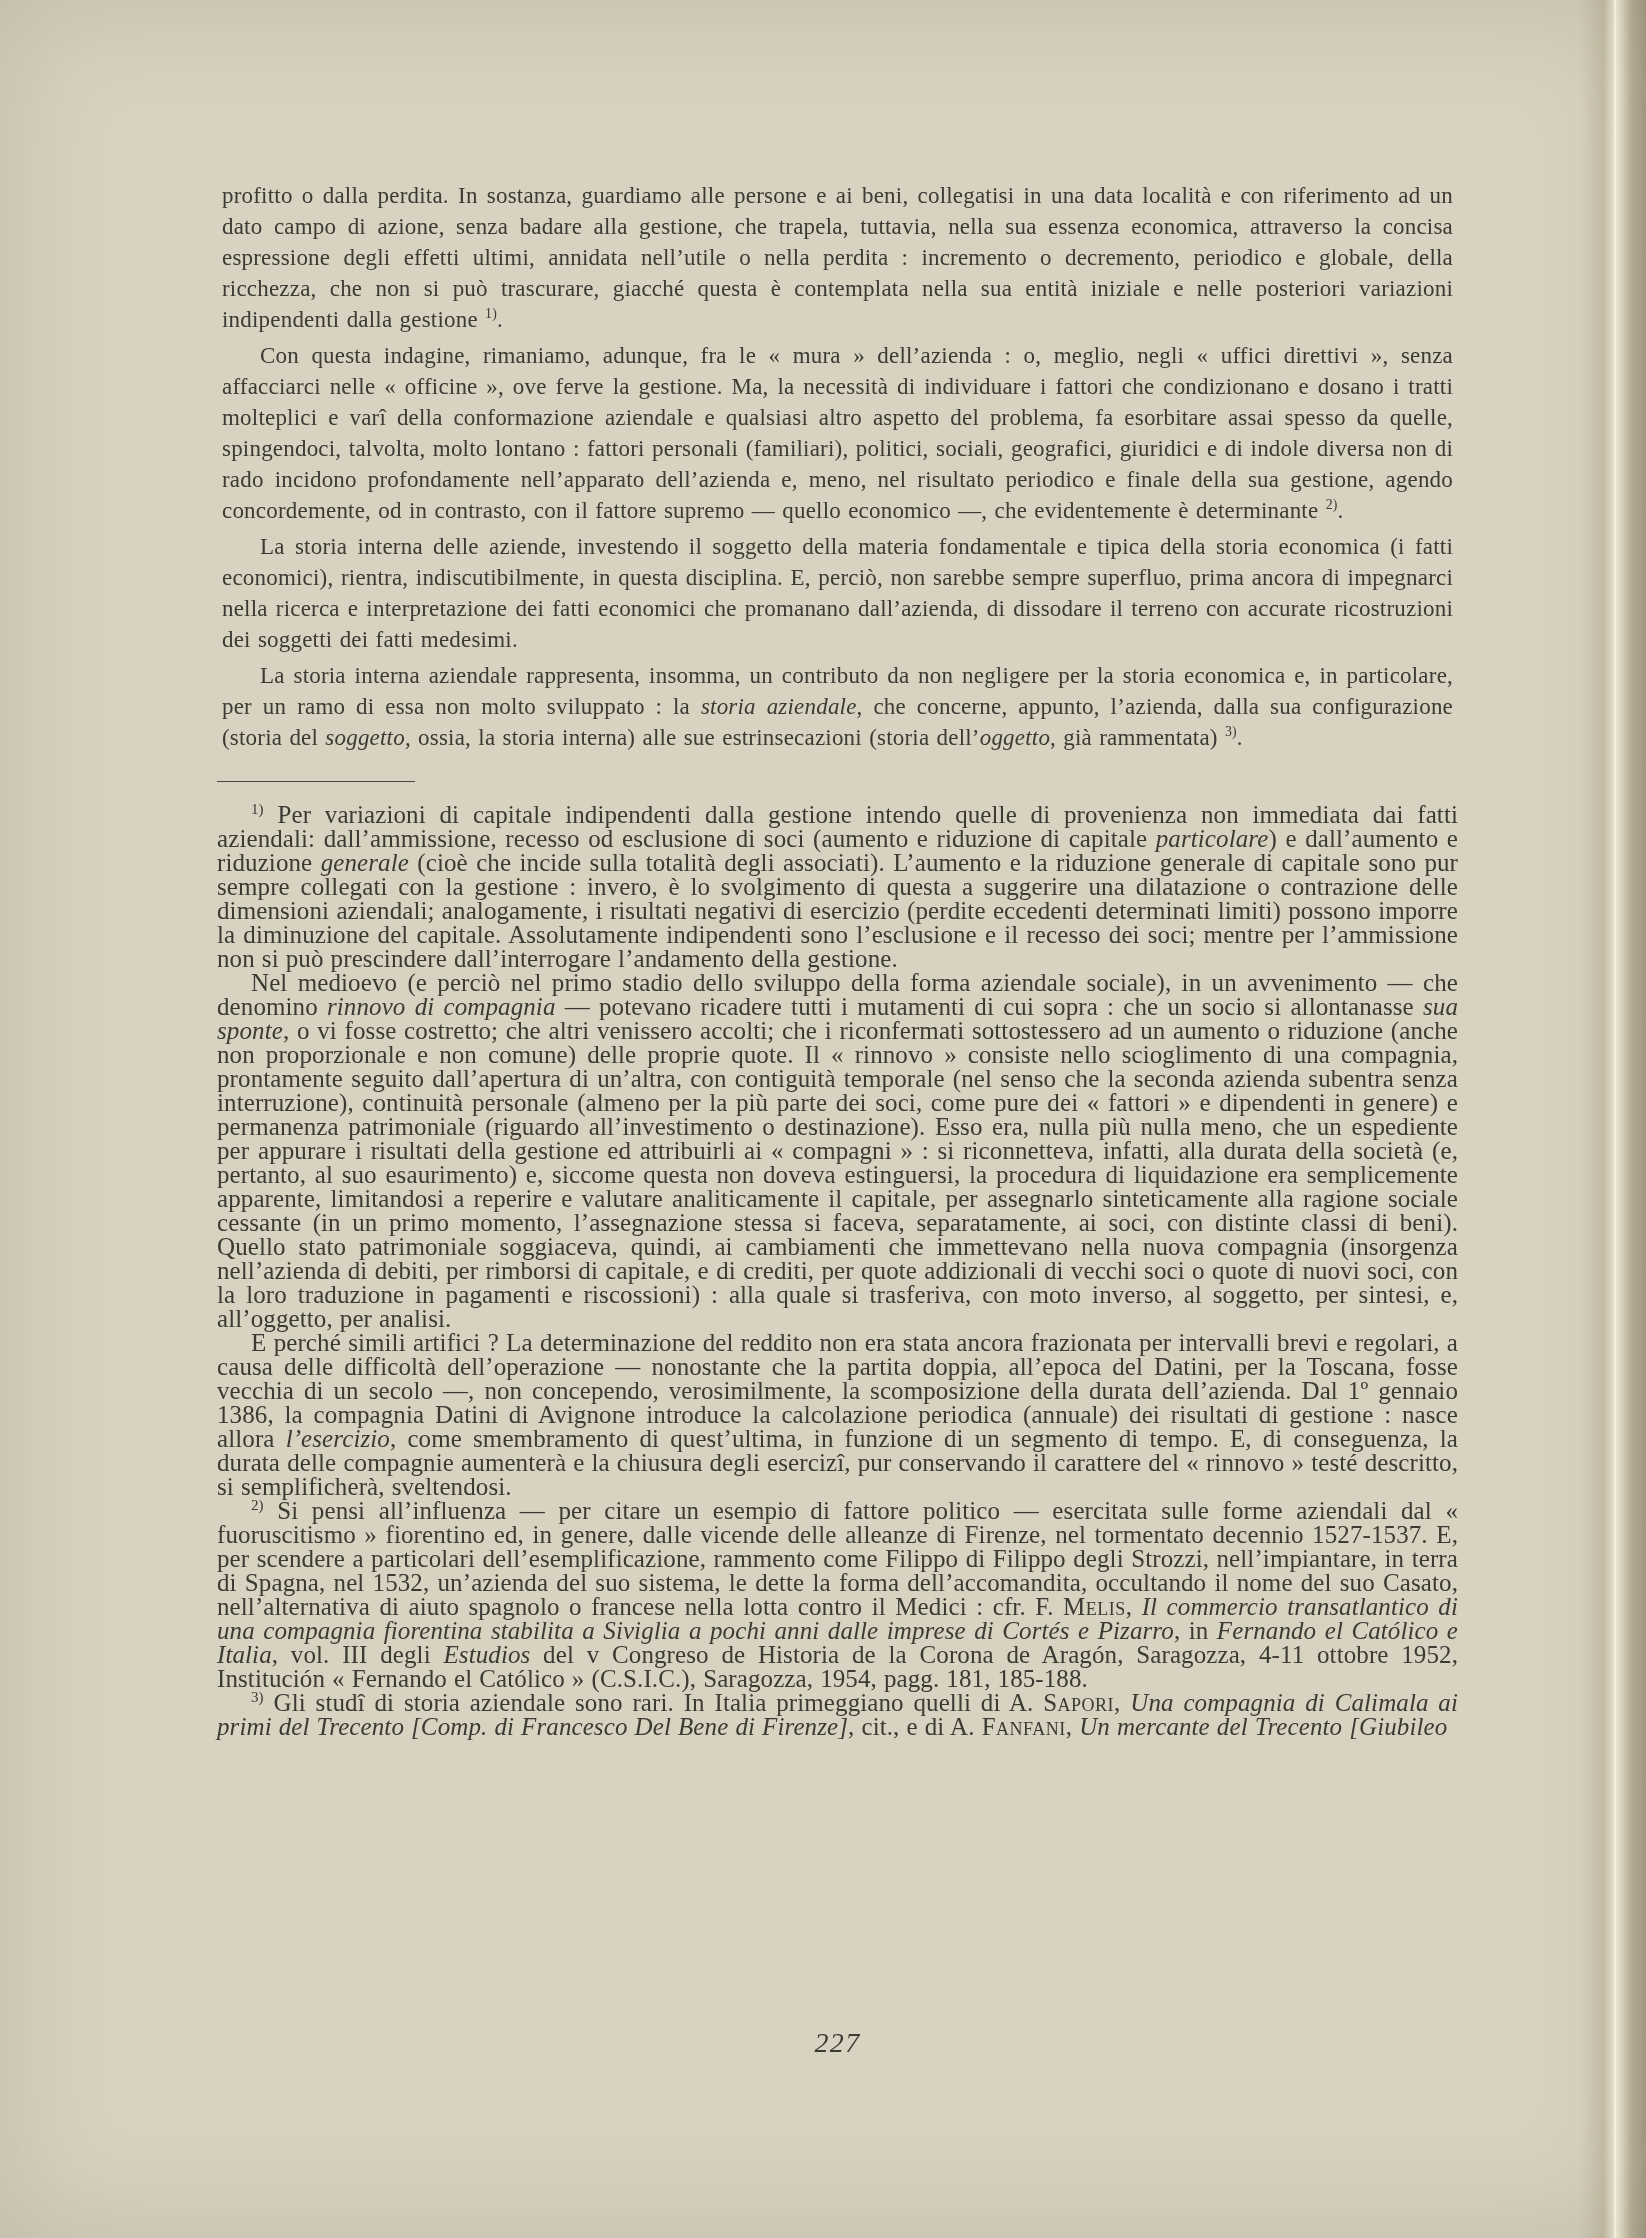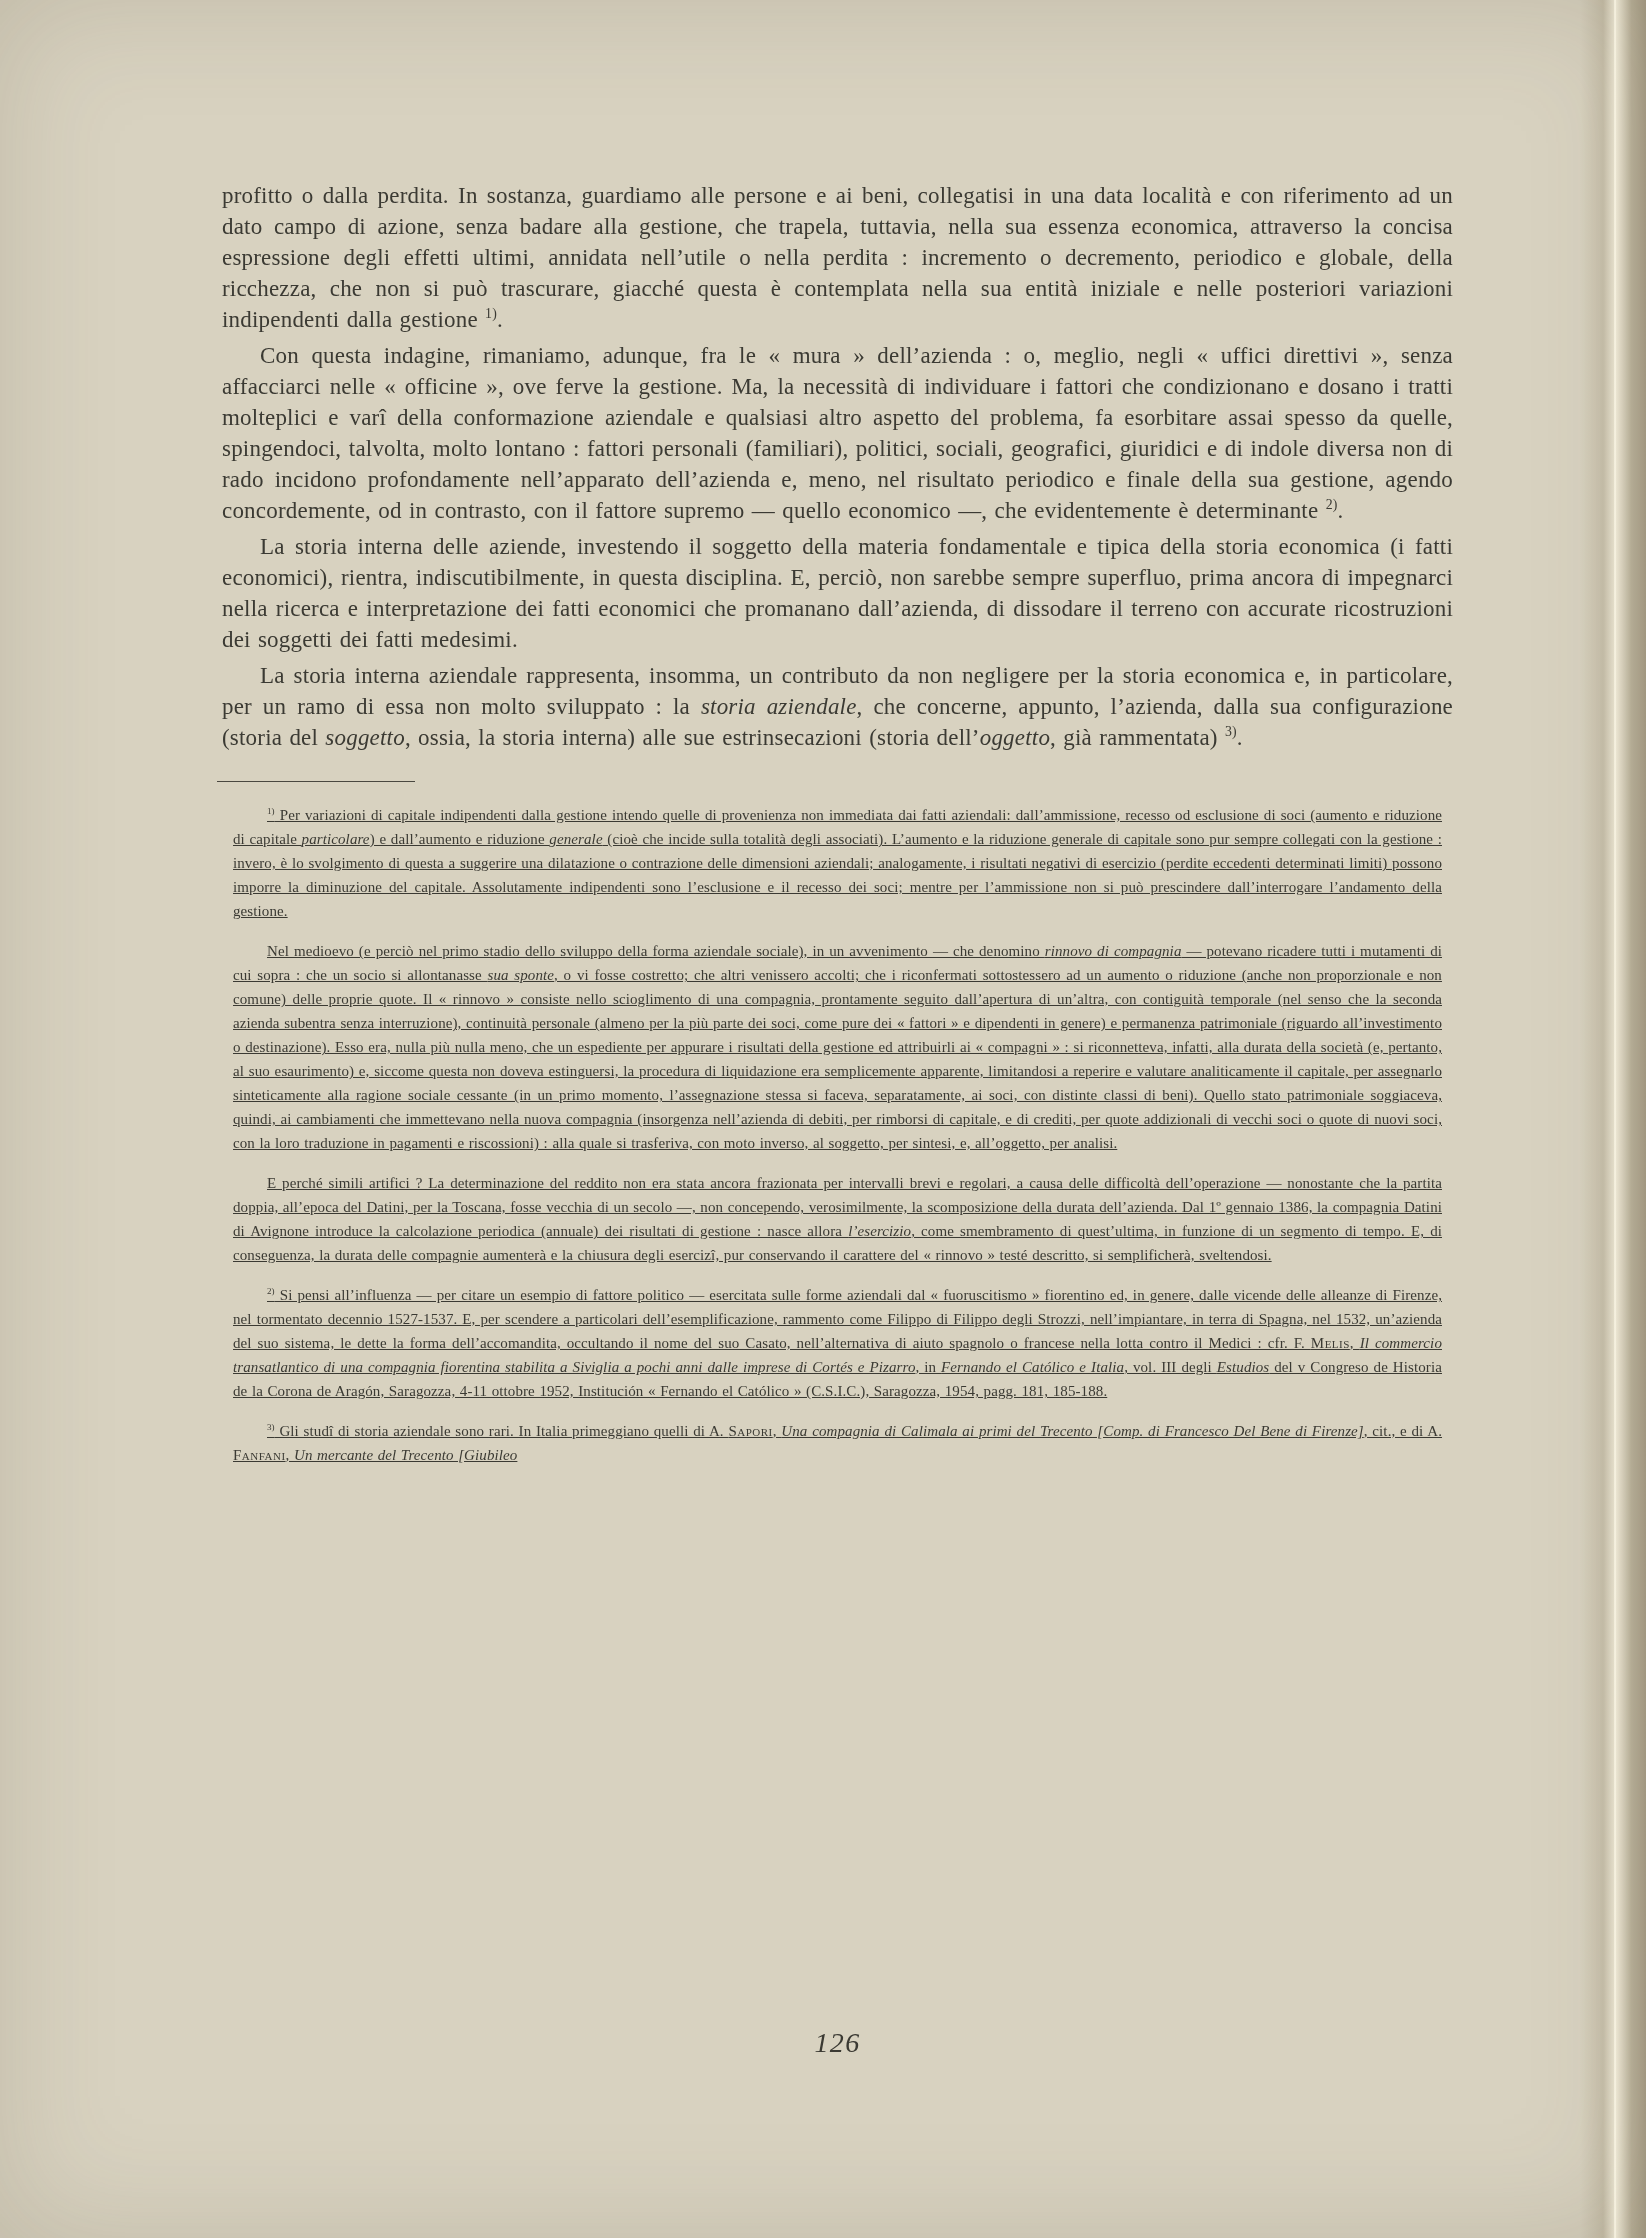--- a/index.html
+++ b/index.html
@@ -62,27 +62,26 @@
     word-spacing: 1.3px;
   }
   .body-par.indent { text-indent: 38px; }
   .footnote-rule {
     width: 198px;
     height: 1.3px;
     background: #4a4840;
     margin: 28px 0 21px 0;
   }
   .fn-par {
-    font-size: 15px;
+    font-size: 25px;
     line-height: 24px;
     text-align: justify;
-    margin: 16px;
+    margin: 0;
     letter-spacing: 0.1px;
     word-spacing: 0.7px;
-    text-decoration: underline;
   }
   .fn-par.indent { text-indent: 34px; }
   .page-number {
     position: absolute;
     left: 217px;
     top: 2027px;
     width: 1241px;
     text-align: center;
     font-size: 28px;
     font-style: italic;
@@ -116,19 +115,19 @@
     <div>
       <p class="fn-par indent"><span class="sup">1)</span><span> Per variazioni di capitale indipendenti dalla gestione intendo quelle di provenienza non immediata dai fatti aziendali: dall’ammissione, recesso od esclusione di soci (aumento e riduzione di capitale </span><span class="it">particolare</span><span>) e dall’aumento e riduzione </span><span class="it">generale</span><span> (cioè che incide sulla totalità degli associati). L’aumento e la riduzione generale di capitale sono pur sempre collegati con la gestione : invero, è lo svolgimento di questa a suggerire una dilatazione o contrazione delle dimensioni aziendali; analogamente, i risultati negativi di esercizio (perdite eccedenti determinati limiti) possono imporre la diminuzione del capitale. Assolutamente indipendenti sono l’esclusione e il recesso dei soci; mentre per l’ammissione non si può prescindere dall’interrogare l’andamento della gestione.</span></p>
       <p class="fn-par indent"><span>Nel medioevo (e perciò nel primo stadio dello sviluppo della forma aziendale sociale), in un avvenimento — che denomino </span><span class="it">rinnovo di compagnia</span><span> — potevano ricadere tutti i mutamenti di cui sopra : che un socio si allontanasse </span><span class="it">sua sponte</span><span>, o vi fosse costretto; che altri venissero accolti; che i riconfermati sottostessero ad un aumento o riduzione (anche non proporzionale e non comune) delle proprie quote. Il « rinnovo » consiste nello scioglimento di una compagnia, prontamente seguito dall’apertura di un’altra, con contiguità temporale (nel senso che la seconda azienda subentra senza interruzione), continuità personale (almeno per la più parte dei soci, come pure dei « fattori » e dipendenti in genere) e permanenza patrimoniale (riguardo all’investimento o destinazione). Esso era, nulla più nulla meno, che un espediente per appurare i risultati della gestione ed attribuirli ai « compagni » : si riconnetteva, infatti, alla durata della società (e, pertanto, al suo esaurimento) e, siccome questa non doveva estinguersi, la procedura di liquidazione era semplicemente apparente, limitandosi a reperire e valutare analiticamente il capitale, per assegnarlo sinteticamente alla ragione sociale cessante (in un primo momento, l’assegnazione stessa si faceva, separatamente, ai soci, con distinte classi di beni). Quello stato patrimoniale soggiaceva, quindi, ai cambiamenti che immettevano nella nuova compagnia (insorgenza nell’azienda di debiti, per rimborsi di capitale, e di crediti, per quote addizionali di vecchi soci o quote di nuovi soci, con la loro traduzione in pagamenti e riscossioni) : alla quale si trasferiva, con moto inverso, al soggetto, per sintesi, e, all’oggetto, per analisi.</span></p>
       <p class="fn-par indent"><span>E perché simili artifici ? La determinazione del reddito non era stata ancora frazionata per intervalli brevi e regolari, a causa delle difficoltà dell’operazione — nonostante che la partita doppia, all’epoca del Datini, per la Toscana, fosse vecchia di un secolo —, non concependo, verosimilmente, la scomposizione della durata dell’azienda. Dal 1º gennaio 1386, la compagnia Datini di Avignone introduce la calcolazione periodica (annuale) dei risultati di gestione : nasce allora </span><span class="it">l’esercizio</span><span>, come smembramento di quest’ultima, in funzione di un segmento di tempo. E, di conseguenza, la durata delle compagnie aumenterà e la chiusura degli esercizî, pur conservando il carattere del « rinnovo » testé descritto, si semplificherà, sveltendosi.</span></p>
       <p class="fn-par indent"><span class="sup">2)</span><span> Si pensi all’influenza — per citare un esempio di fattore politico — esercitata sulle forme aziendali dal « fuoruscitismo » fiorentino ed, in genere, dalle vicende delle alleanze di Firenze, nel tormentato decennio 1527-1537. E, per scendere a particolari dell’esemplificazione, rammento come Filippo di Filippo degli Strozzi, nell’impiantare, in terra di Spagna, nel 1532, un’azienda del suo sistema, le dette la forma dell’accomandita, occultando il nome del suo Casato, nell’alternativa di aiuto spagnolo o francese nella lotta contro il Medici : cfr. F. </span><span class="sc">Melis</span><span>, </span><span class="it">Il commercio transatlantico di una compagnia fiorentina stabilita a Siviglia a pochi anni dalle imprese di Cortés e Pizarro</span><span>, in </span><span class="it">Fernando el Católico e Italia</span><span>, vol. III degli </span><span class="it">Estudios</span><span> del v Congreso de Historia de la Corona de Aragón, Saragozza, 4-11 ottobre 1952, Institución « Fernando el Católico » (C.S.I.C.), Saragozza, 1954, pagg. 181, 185-188.</span></p>
       <p class="fn-par indent"><span class="sup">3)</span><span> Gli studî di storia aziendale sono rari. In Italia primeggiano quelli di A. </span><span class="sc">Sapori</span><span>, </span><span class="it">Una compagnia di Calimala ai primi del Trecento [Comp. di Francesco Del Bene di Firenze]</span><span>, cit., e di A. </span><span class="sc">Fanfani</span><span>, </span><span class="it">Un mercante del Trecento [Giubileo</span></p>
     </div>
 
   </div>
 
-  <div class="page-number">126</div>
+  <div class="page-number">227</div>
 
   <div class="edge-crease"></div>
   <div class="edge-band"></div>
 
 </div>
 
 
 </body></html>

